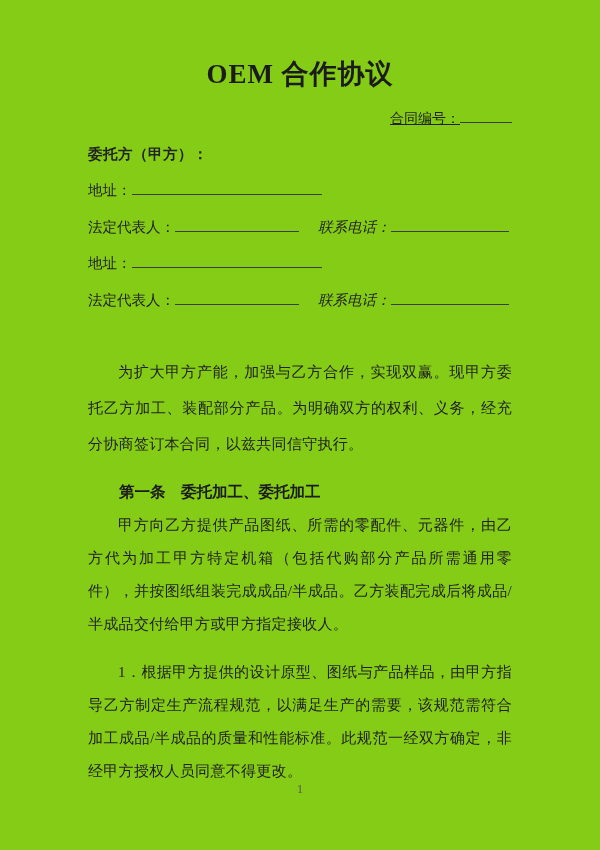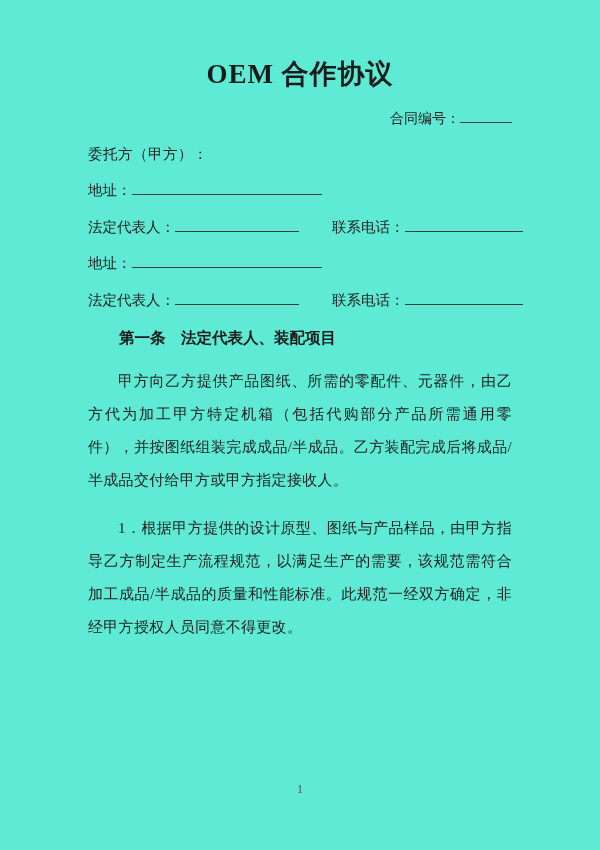--- a/index.html
+++ b/index.html
@@ -5,75 +5,76 @@
   html, body {
     margin: 0;
     padding: 0;
     background: #ffffff;
   }
   .page {
     position: relative;
     width: 600px;
     height: 850px;
     box-sizing: border-box;
-    background: #5eead4;
+    background: #84cc16;
     padding: 44px 88px 0 88px;
     overflow: hidden;
     font-family: "Liberation Serif", "DejaVu Serif", serif;
     color: #222222;
   }
   .doc-title {
     text-align: center;
     font-size: 27px;
     font-weight: bold;
     letter-spacing: 1px;
     margin: 12px 0 0 0;
     color: #1b1b1b;
   }
   .contract-no-line {
     text-align: right;
     font-size: 14px;
     margin-top: 16px;
     white-space: nowrap;
+    text-decoration: underline;
   }
   .blank {
     display: inline-block;
     border-bottom: 1px solid #3c3c3c;
     height: 14px;
     vertical-align: baseline;
   }
   .blank-contract { width: 52px; }
   .blank-address  { width: 190px; }
   .blank-rep      { width: 124px; }
   .blank-phone    { width: 118px; }
   .party-line {
     font-size: 14.5px;
     margin-top: 16.5px;
     white-space: nowrap;
   }
-  .party-heading { letter-spacing: 0.5px; }
-  .phone-group { margin-left: 33px; }
+  .party-heading { letter-spacing: 0.5px; font-weight: bold; }
+  .phone-group { margin-left: 19px; font-style: italic; }
   .intro-para {
     margin-top: 44px;
     font-size: 15px;
     line-height: 36px;
     text-align: justify;
     text-indent: 2em;
     letter-spacing: 0.3px;
   }
   .article-heading {
     margin-top: 13px;
     font-size: 15.5px;
     font-weight: bold;
     text-indent: 2em;
     line-height: 30px;
     color: #1b1b1b;
   }
   .article-body {
-    margin-top: 12px;
+    margin-top: 2px;
     font-size: 15px;
     line-height: 33px;
     text-align: justify;
     text-indent: 2em;
     letter-spacing: 0.3px;
   }
   .page-number {
     position: absolute;
     left: 0;
     right: 0;
@@ -106,23 +107,24 @@
 
   <div>
     <div class="party-line">
       <span>地址：</span><span class="blank blank-address"></span>
     </div>
     <div class="party-line">
       <span>法定代表人：</span><span class="blank blank-rep"></span><span class="phone-group">联系电话：</span><span class="blank blank-phone"></span>
     </div>
   </div>
 
+  <p class="intro-para">为扩大甲方产能，加强与乙方合作，实现双赢。现甲方委托乙方加工、装配部分产品。为明确双方的权利、义务，经充分协商签订本合同，以兹共同信守执行。</p>
 
   <div>
-    <div class="article-heading">第一条　法定代表人、装配项目</div>
+    <div class="article-heading">第一条　委托加工、委托加工</div>
     <p class="article-body">甲方向乙方提供产品图纸、所需的零配件、元器件，由乙方代为加工甲方特定机箱（包括代购部分产品所需通用零件），并按图纸组装完成成品/半成品。乙方装配完成后将成品/半成品交付给甲方或甲方指定接收人。</p>
   </div>
 
   <div>
     <p class="article-body">1．根据甲方提供的设计原型、图纸与产品样品，由甲方指导乙方制定生产流程规范，以满足生产的需要，该规范需符合加工成品/半成品的质量和性能标准。此规范一经双方确定，非经甲方授权人员同意不得更改。</p>
   </div>
 
   <div class="page-number">1</div>
 
 </div>

